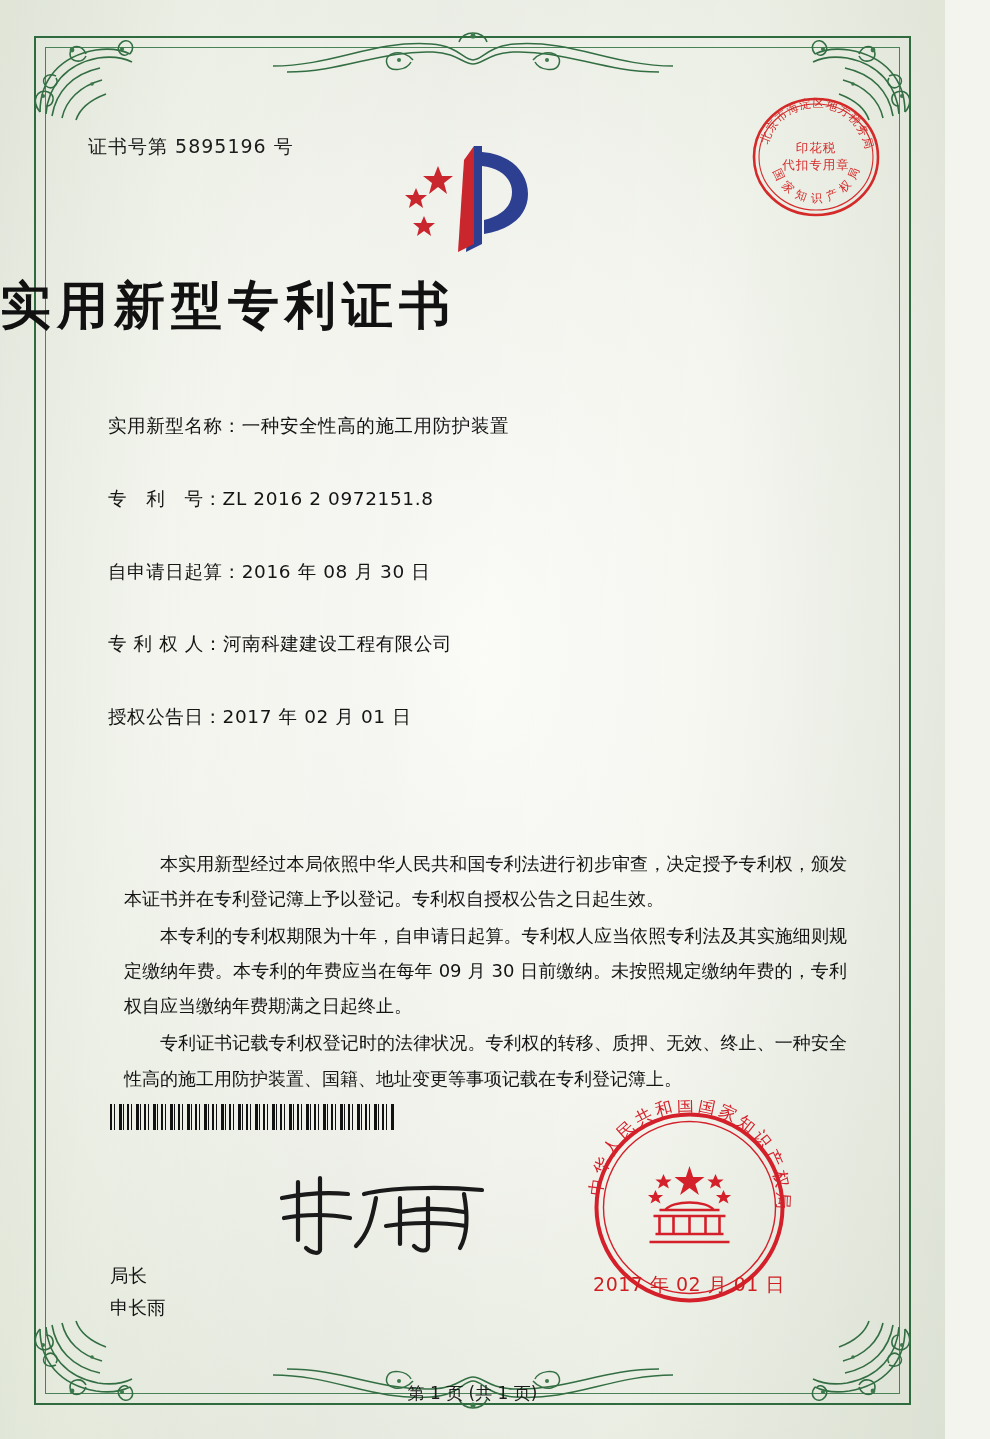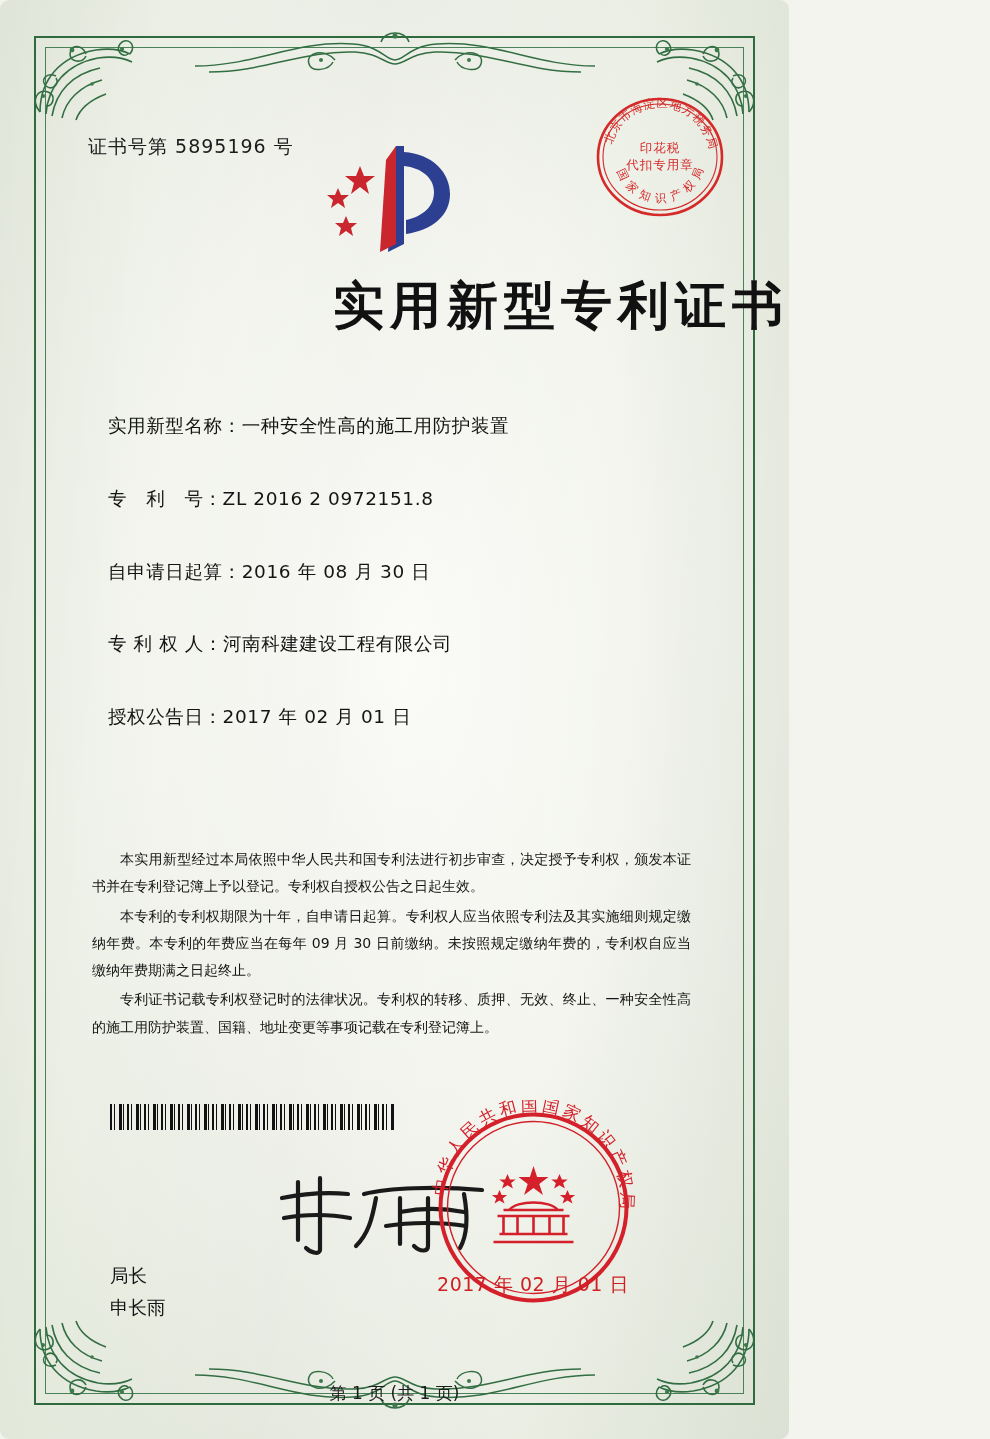--- a/index.html
+++ b/index.html
@@ -8,26 +8,25 @@
   }
   body {
     width: 990px;
     height: 1439px;
     background: #f4f4ee;
     font-family: "DejaVu Sans", "Liberation Sans", sans-serif;
     overflow: hidden;
   }
   .page {
     position: relative;
-    width: 789px;
+    width: 945px;
     height: 1439px;
     background:
       radial-gradient(ellipse at 50% 45%, #fefefb 0%, #f3f5ee 45%, #e9ede2 75%, #e2e8da 100%);
     overflow: hidden;
-    border-radius: 9px;
   }
   
   .paper-texture {
     position: absolute;
     inset: 0;
     background:
       linear-gradient(95deg, rgba(0,0,0,0.025) 0%, rgba(255,255,255,0) 18%, rgba(0,0,0,0.018) 42%, rgba(255,255,255,0) 70%, rgba(0,0,0,0.03) 100%);
     pointer-events: none;
   }
 
@@ -109,21 +108,21 @@
     top: 88px;
     width: 138px;
     height: 138px;
   }
 
   .title {
     position: absolute;
     left: 0;
     right: 0;
     top: 272px;
-    text-align: right;
+    text-align: left;
     font-family: "DejaVu Sans", "Liberation Sans", sans-serif;
     font-size: 51px;
     font-weight: bold;
     color: #111;
     letter-spacing: 6px;
   }
 
   .fields {
     position: absolute;
     left: 108px;
@@ -136,24 +135,24 @@
     margin-bottom: 45px;
     letter-spacing: 0.6px;
     line-height: 1.5;
     white-space: nowrap;
   }
   .field-row .label { display: inline; text-align: center; }
   .field-row .value { display: inline; }
 
   .body-text {
     position: absolute;
-    left: 92px;
+    left: 124px;
     right: 98px;
     top: 846px;
-    font-size: 14px;
+    font-size: 18px;
     color: #141414;
     line-height: 1.95;
     text-align: justify;
   }
   .body-text p {
     margin: 0 0 2px 0;
     text-indent: 2em;
   }
 
   .barcode {

